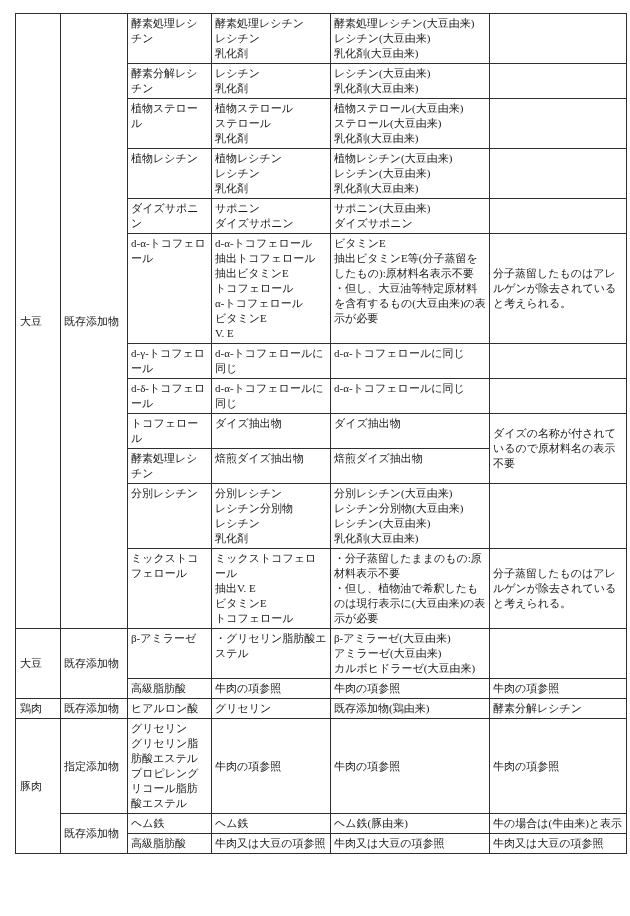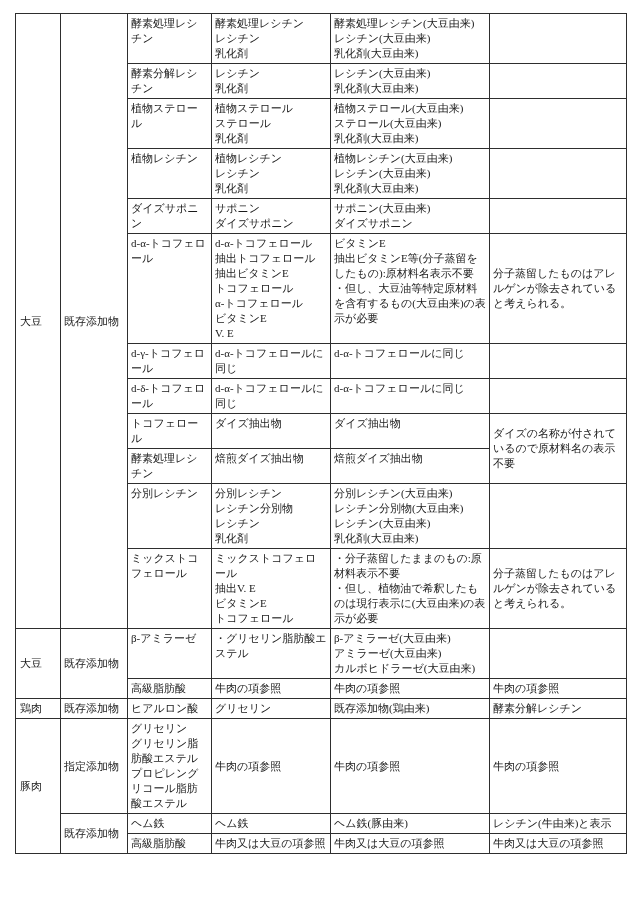--- a/index.html
+++ b/index.html
@@ -199,21 +199,21 @@
 プロピレングリコール脂肪酸エステル</td>
           <td class="cell cell-substance" style="vertical-align: middle;">牛肉の項参照</td>
           <td class="cell cell-label" style="vertical-align: middle;">牛肉の項参照</td>
           <td class="cell cell-note">牛肉の項参照</td>
         </tr>
         <tr>
           <td rowspan="2" class="cell cell-group">既存添加物</td>
           <td class="cell cell-additive">ヘム鉄</td>
           <td class="cell cell-substance">ヘム鉄</td>
           <td class="cell cell-label">ヘム鉄(豚由来)</td>
-          <td class="cell cell-note">レシチン(牛由来)と表示</td>
+          <td class="cell cell-note">牛の場合は(牛由来)と表示</td>
         </tr>
         <tr>
           <td class="cell cell-additive">高級脂肪酸</td>
           <td class="cell cell-substance">牛肉又は大豆の項参照</td>
           <td class="cell cell-label">牛肉又は大豆の項参照</td>
           <td class="cell cell-note">牛肉又は大豆の項参照</td>
         </tr>
       </tbody>
   </table>
 </div>

